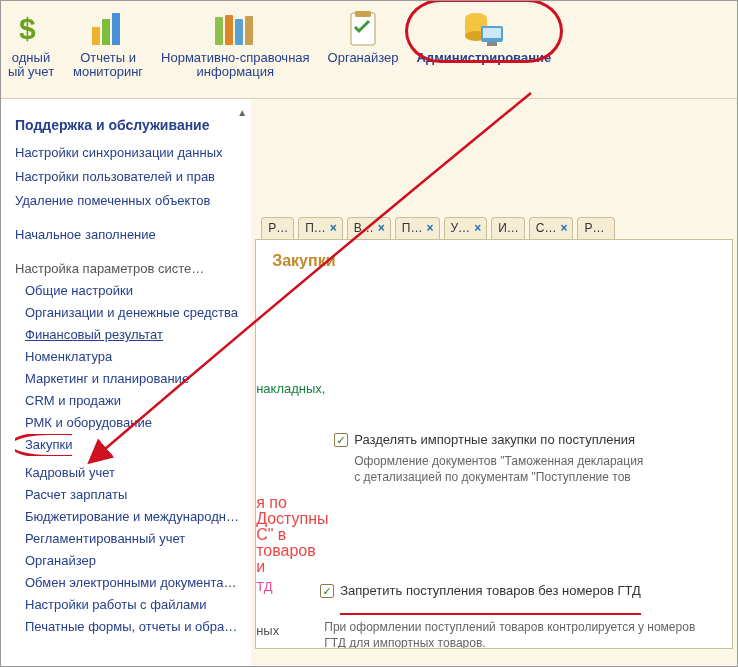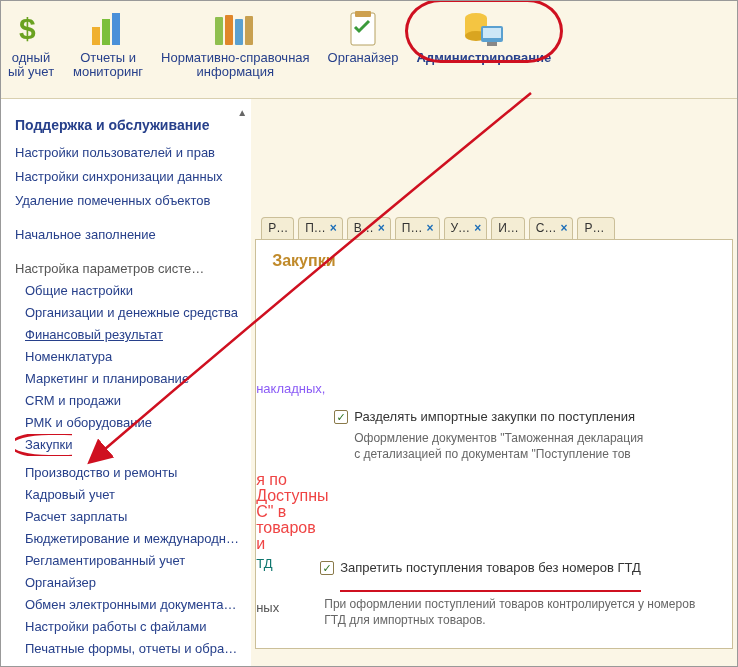--- a/index.html
+++ b/index.html
@@ -132,23 +132,23 @@
     color:#333;
     position:relative;
   }
   .panel h1 {
     font-size:16px;
     color:#c08a2a;
     font-weight:bold;
     margin-bottom: 110px;
   }
   .truncated-left {
-    color:#8b5cf6;
+    color:#15803d;
     line-height:17px;
-    margin-bottom: 12px;
+    margin-bottom: 35px;
   }
   .chkrow {
     display:flex;
     align-items:flex-start;
     gap:6px;
     margin: 4px 0 6px 62px;
     color:#333;
   }
   .chkrow.und .lbl { 
     box-shadow: 0 2px 0 0 #cf1020;
@@ -247,36 +247,35 @@
 </div>
 
 <div class="main">
 
   <div class="sidebar">
     <div class="scroll-hint">
       <span>▲</span>
     </div>
 
     <div class="side-head">Поддержка и обслуживание</div>
+    <div class="side-link">Настройки синхронизации данных</div>
     <div class="side-link">Настройки пользователей и прав</div>
-    <div class="side-link">Настройки синхронизации данных</div>
     <div class="side-link">Удаление помеченных объектов</div>
     <div class="side-group-spacer"></div>
     <div class="side-link">Начальное заполнение</div>
     <div class="side-group-spacer"></div>
     <div class="side-link" style="font-weight:normal;color:#555;">Настройка параметров систе…</div>
     <div class="side-sub">Общие настройки</div>
     <div class="side-sub">Организации и денежные средства</div>
     <div class="side-sub under">Финансовый результат</div>
     <div class="side-sub">Номенклатура</div>
     <div class="side-sub">Маркетинг и планирование</div>
     <div class="side-sub">CRM и продажи</div>
     <div class="side-sub">РМК и оборудование</div>
     <div><span class="side-sub circled">Закупки</span></div>
-    <div class="side-sub">Производство и ремонты</div>
     <div class="side-sub">Кадровый учет</div>
     <div class="side-sub">Расчет зарплаты</div>
     <div class="side-sub">Бюджетирование и международный …</div>
     <div class="side-sub">Регламентированный учет</div>
     <div class="side-sub">Органайзер</div>
     <div class="side-sub">Обмен электронными документами</div>
     <div class="side-sub">Настройки работы с файлами</div>
     <div class="side-sub">Печатные формы, отчеты и обработ…</div>
   </div>
 
@@ -327,21 +326,21 @@
 с детализацией по документам "Поступление тов</div>
 
       <div style="display:flex; align-items:flex-start; gap:10px;">
         <div class="frag" style="margin-left:-16px; width:60px;">я по
 Доступны
 С" в
 товаров и</div>
       </div>
 
       <div style="display:flex; align-items:flex-start;">
-        <div style="width:60px; margin-left:-16px; color:#0f766e;">ТД</div>
+        <div style="width:60px; margin-left:-16px; color:#ec4899;">ТД</div>
         <div class="chkrow und" style="margin-left:4px;">
           <span class="chkbox">✓</span>
           <span class="lbl">Запретить поступления товаров без номеров ГТД</span>
         </div>
       </div>
 
       <div style="display:flex; align-items:flex-start;">
         <div style="width:60px; margin-left:-16px; color:#555; padding-top:4px;">ных</div>
         <div class="desc" style="margin-left:24px;">При оформлении поступлений товаров контролируется у
 номеров ГТД для импортных товаров.</div>

